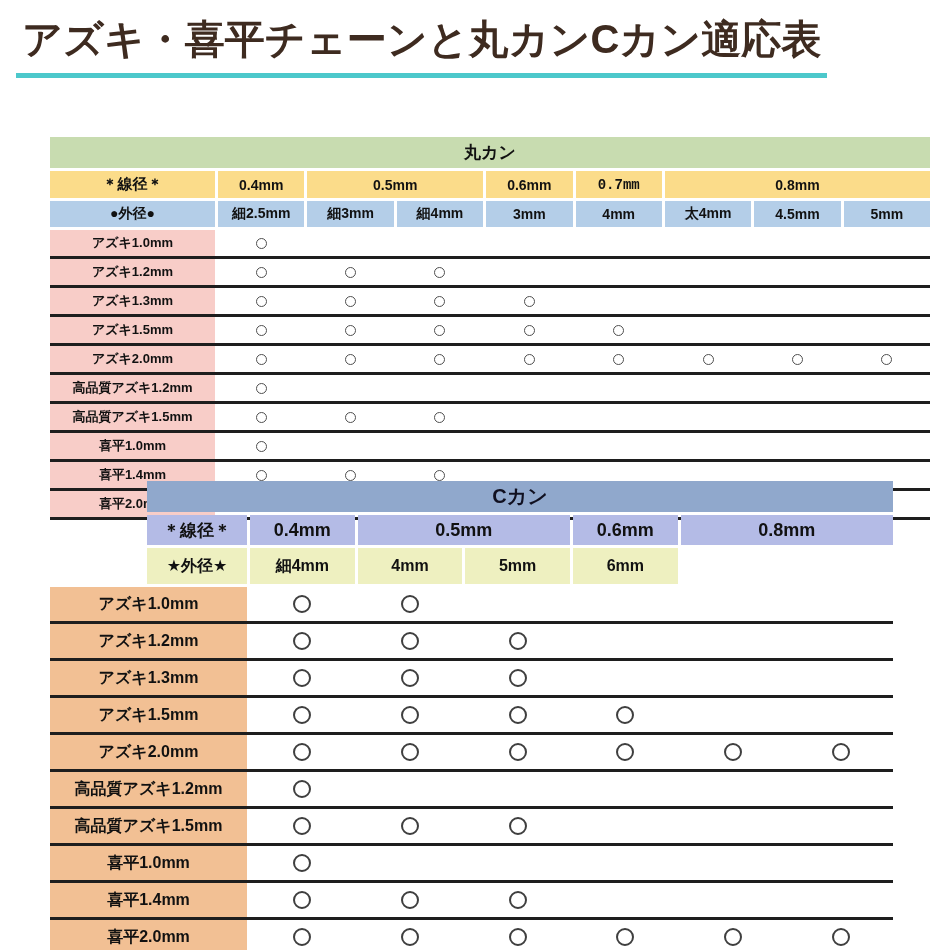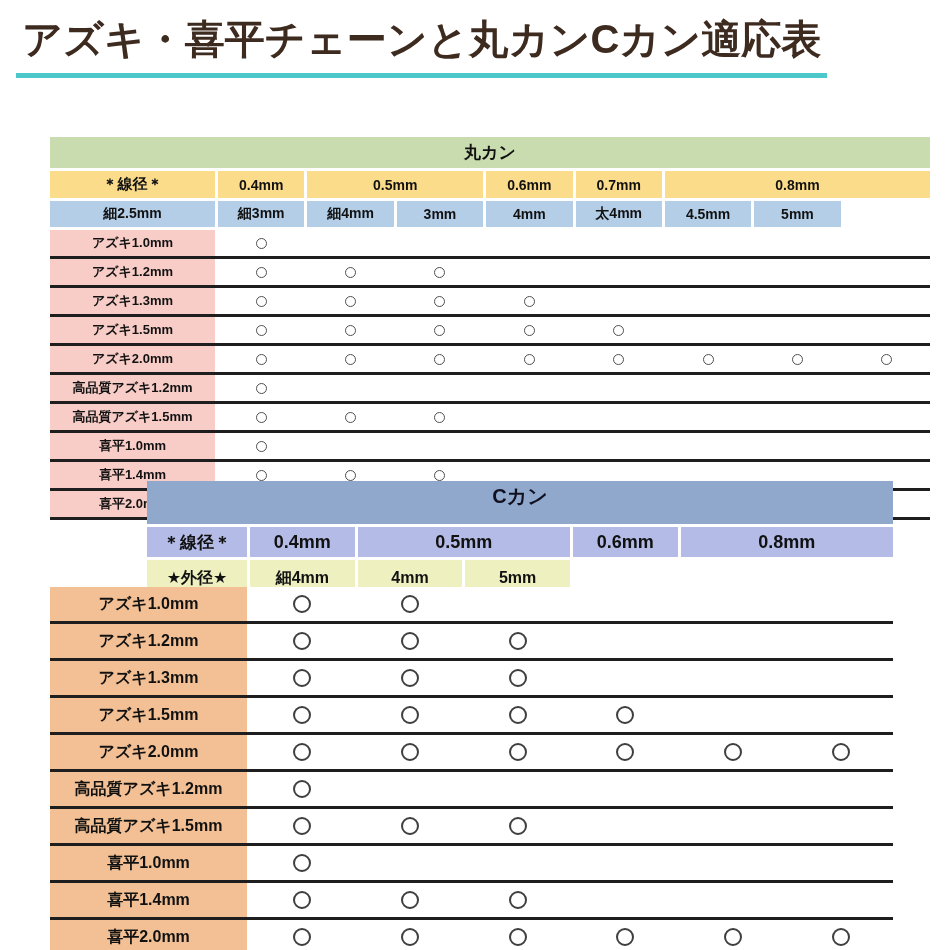--- a/index.html
+++ b/index.html
@@ -56,21 +56,21 @@
   .t1-row .mcell { height: 26px; background: #ffffff; }
   .circle1 {
     width: 11px; height: 11px; box-sizing: border-box;
     border: 1.5px solid var(--circle_stroke); border-radius: 50%;
     background: transparent;
   }
 
   
   .t2-head { position: absolute; left: 147px; top: 481px; width: 746px; }
   .t2-titlebar {
-    height: 43px; line-height: 31px; text-align: center;
+    height: 31px; line-height: 31px; text-align: center;
     background: var(--t2_title_bg);
     font-size: 20px; font-weight: bold; color: #101020;
     margin-bottom: 3px;
   }
   .t2-wire-row { margin-bottom: 3px; }
   .t2-wire-row .cell { height: 30px; background: var(--t2_wire_bg); font-size: 18px; }
   .t2-wire-row .head-label { font-size: 17px; }
   .t2-outer-row .cell { height: 36px; background: var(--t2_outer_bg); font-size: 16px; }
   .t2-body { position: absolute; left: 50px; top: 587px; width: 843px; }
   .t2-row { border-bottom: 3px solid var(--row_line); }
@@ -91,24 +91,25 @@
     <h1 class="page-title">アズキ・喜平チェーンと丸カンCカン適応表</h1>
   </div>
 
   <section class="t1">
     <div class="t1-titlebar">丸カン</div>
     <div class="grid1 t1-wire-row" id="t1-wire">
       <div class="cell head-label">＊線径＊</div>
     <div class="cell" style="grid-column: span 1;">0.4mm</div>
         <div class="cell" style="grid-column: span 2;">0.5mm</div>
         <div class="cell" style="grid-column: span 1;">0.6mm</div>
-        <div class="cell" style="grid-column: span 1;">0.7mm</div>
+        <div class="cell" style="grid-column: span 1; font-family: Liberation Mono, monospace;">0.7mm</div>
         <div class="cell" style="grid-column: span 3;">0.8mm</div>
       </div>
     <div class="grid1 t1-outer-row" id="t1-outer">
+      <div class="cell">●外径●</div>
     <div class="cell">細2.5mm</div>
         <div class="cell">細3mm</div>
         <div class="cell">細4mm</div>
         <div class="cell">3mm</div>
         <div class="cell">4mm</div>
         <div class="cell">太4mm</div>
         <div class="cell">4.5mm</div>
         <div class="cell">5mm</div>
       </div>
     <div id="t1-body">
@@ -306,20 +307,21 @@
     <div class="cell" style="grid-column: span 1;">0.4mm</div>
         <div class="cell" style="grid-column: span 2;">0.5mm</div>
         <div class="cell" style="grid-column: span 1;">0.6mm</div>
         <div class="cell" style="grid-column: span 2;">0.8mm</div>
       </div>
     <div class="grid2h t2-outer-row" id="t2-outer">
       <div class="cell head-label">★外径★</div>
         <div class="cell">細4mm</div>
         <div class="cell">4mm</div>
         <div class="cell">5mm</div>
+        <div class="cell">6mm</div>
       </div>
   </section>
 
   <section class="t2-body" id="t2-body">
       <div class="grid2b t2-row">
         <div class="cell rlabel">アズキ1.0mm</div>
         <div class="cell mcell">
           <span class="circle2"></span>
         </div>
         <div class="cell mcell">

